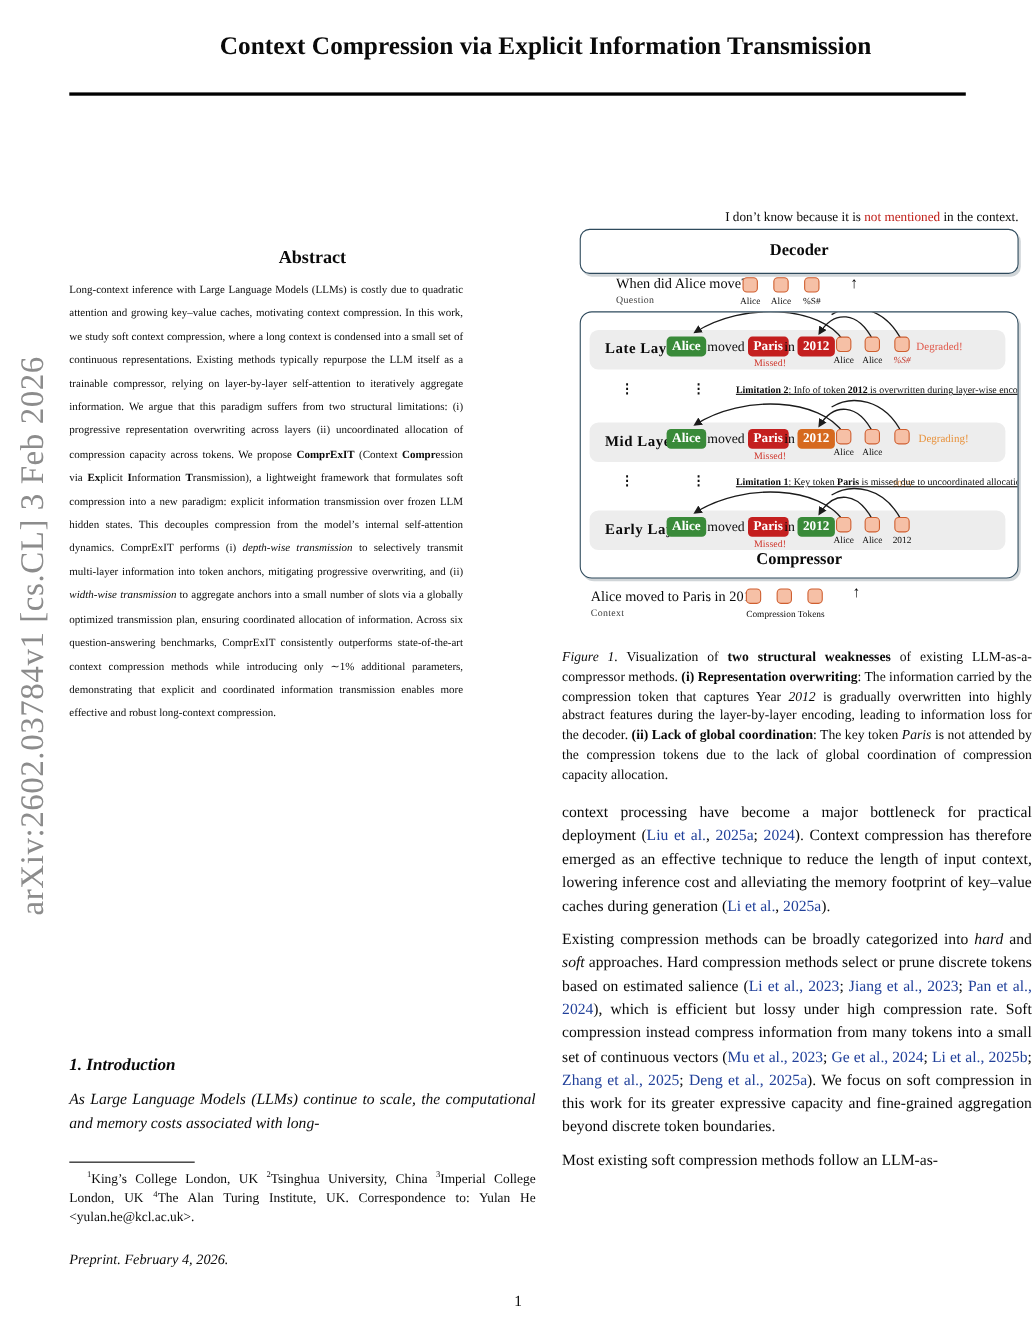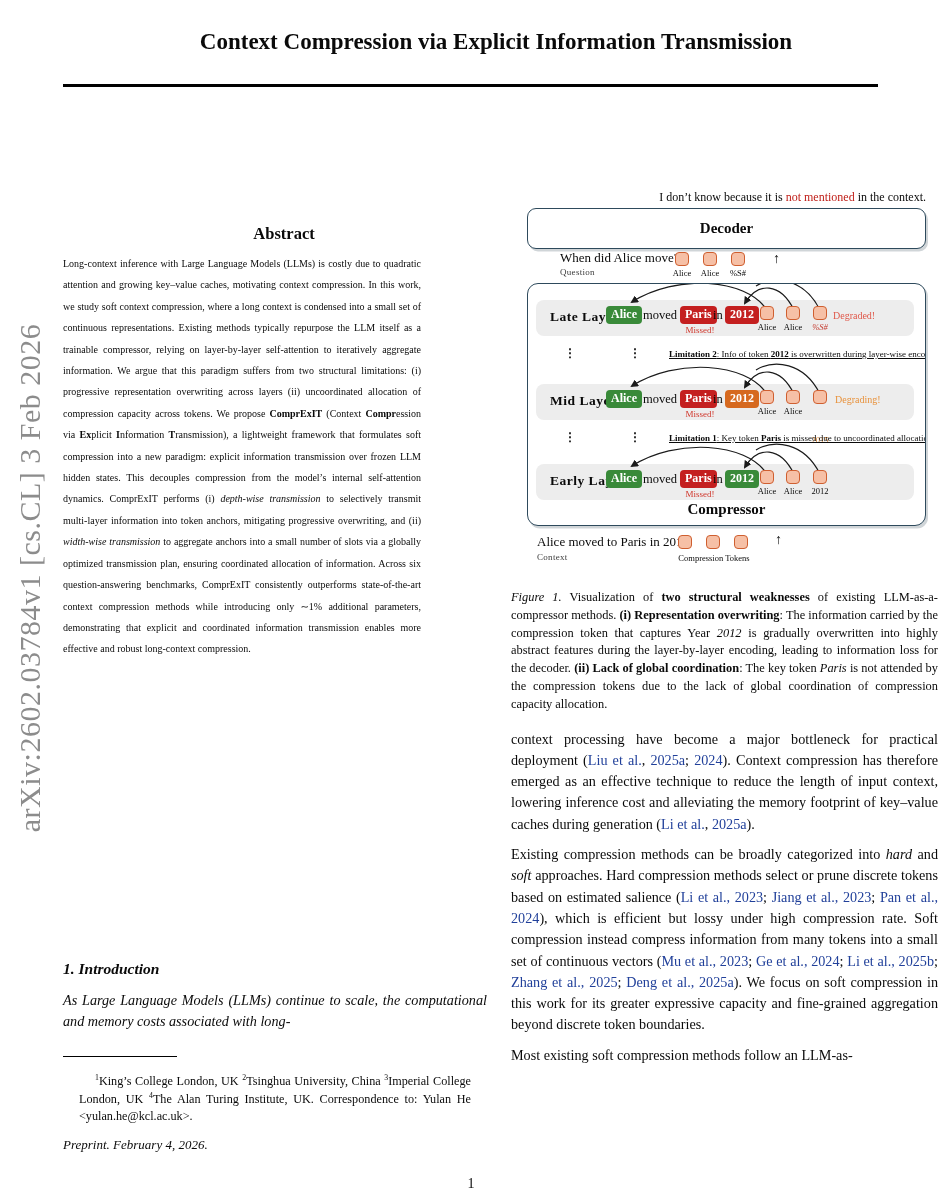--- a/index.html
+++ b/index.html
@@ -31,21 +31,21 @@
   .abstract-head { width:358px; margin-left:42px; text-align:center;
     font-weight:bold; font-size:16.5px; margin-bottom:9px;margin-top:38px; }
   .abstract-body { width:358px; text-align:justify;
     font-size:10px; line-height:21.4px;font-family:Liberation Serif, serif; }
   .intro { position:absolute; left:63px; top:960px; width:424px;font-style:italic; }
   .intro-head { font-size:15.5px; font-weight:bold; margin:0 0 12px 0; }
   .intro-p { margin:0; text-align:justify; font-size:14.2px; line-height:21.4px; }
   .footnote { position:absolute; left:63px; top:1056px; width:424px;
     font-size:12.2px; line-height:17.4px; }
   .footnote-rule { width:114px; height:1.2px; background:#000; margin-bottom:6px; }
-  .footnote-p { margin:16px; text-indent:16px; text-align:justify; }
+  .footnote-p { margin:0; text-indent:16px; text-align:justify; }
   .preprint { position:absolute; left:63px; top:1137px; font-style:italic; font-size:13px; }
   .pageno { position:absolute; bottom:8px; left:0; width:942px; text-align:center; font-size:14px; }
   
   .col-right { position:absolute; left:511px; top:186px; width:427px; }
   .fig-answer { width:415px; text-align:right; font-size:12px; margin:4px 0 3px 0; }
   .fig-inner { margin-left:16px; width:399px; }
   .frame-box {
     border:1.8px solid #2e4a5c; border-radius:9px; background:#fff;
     box-shadow:2px 2.5px 0 rgba(100,115,125,0.30); box-sizing:border-box;
   }

